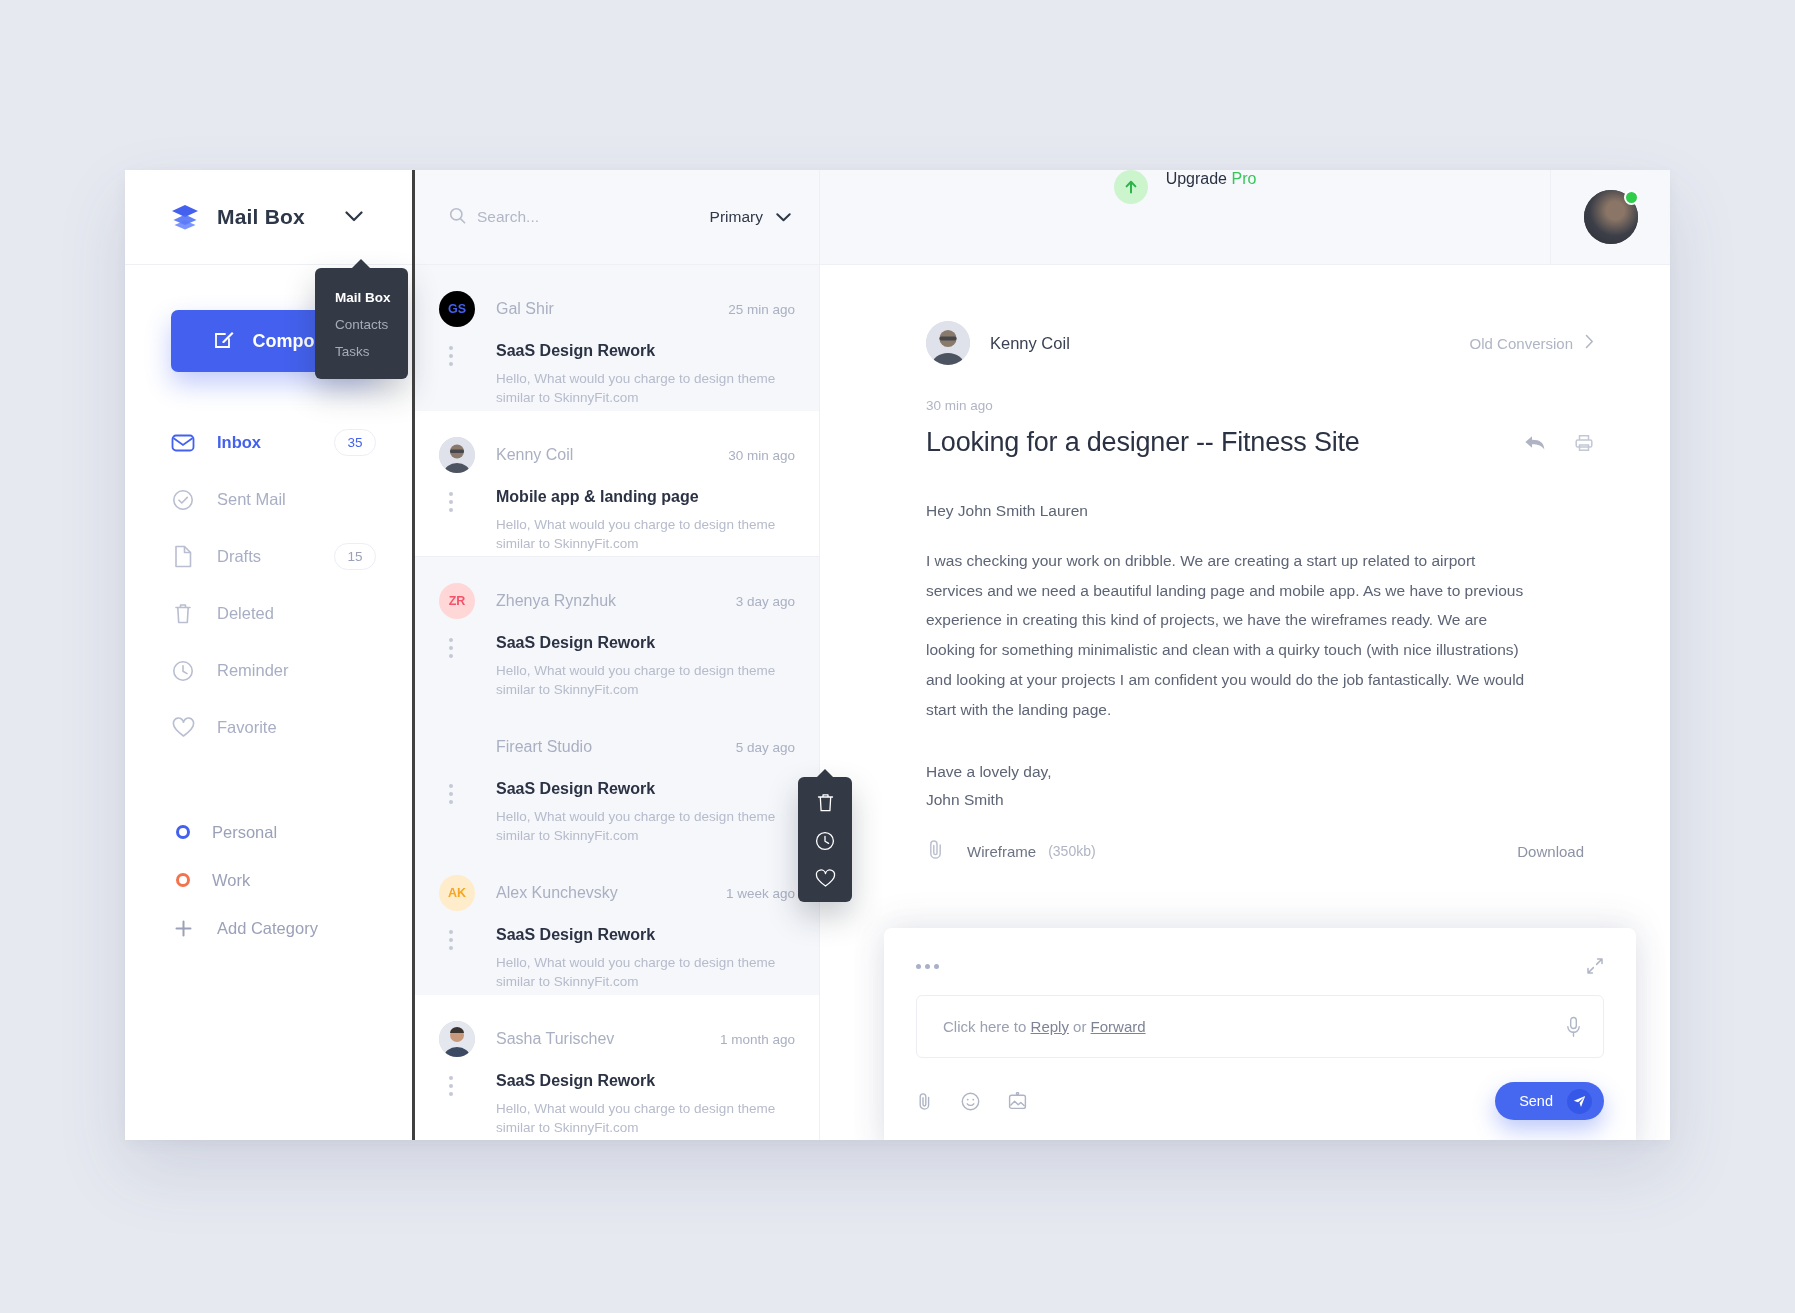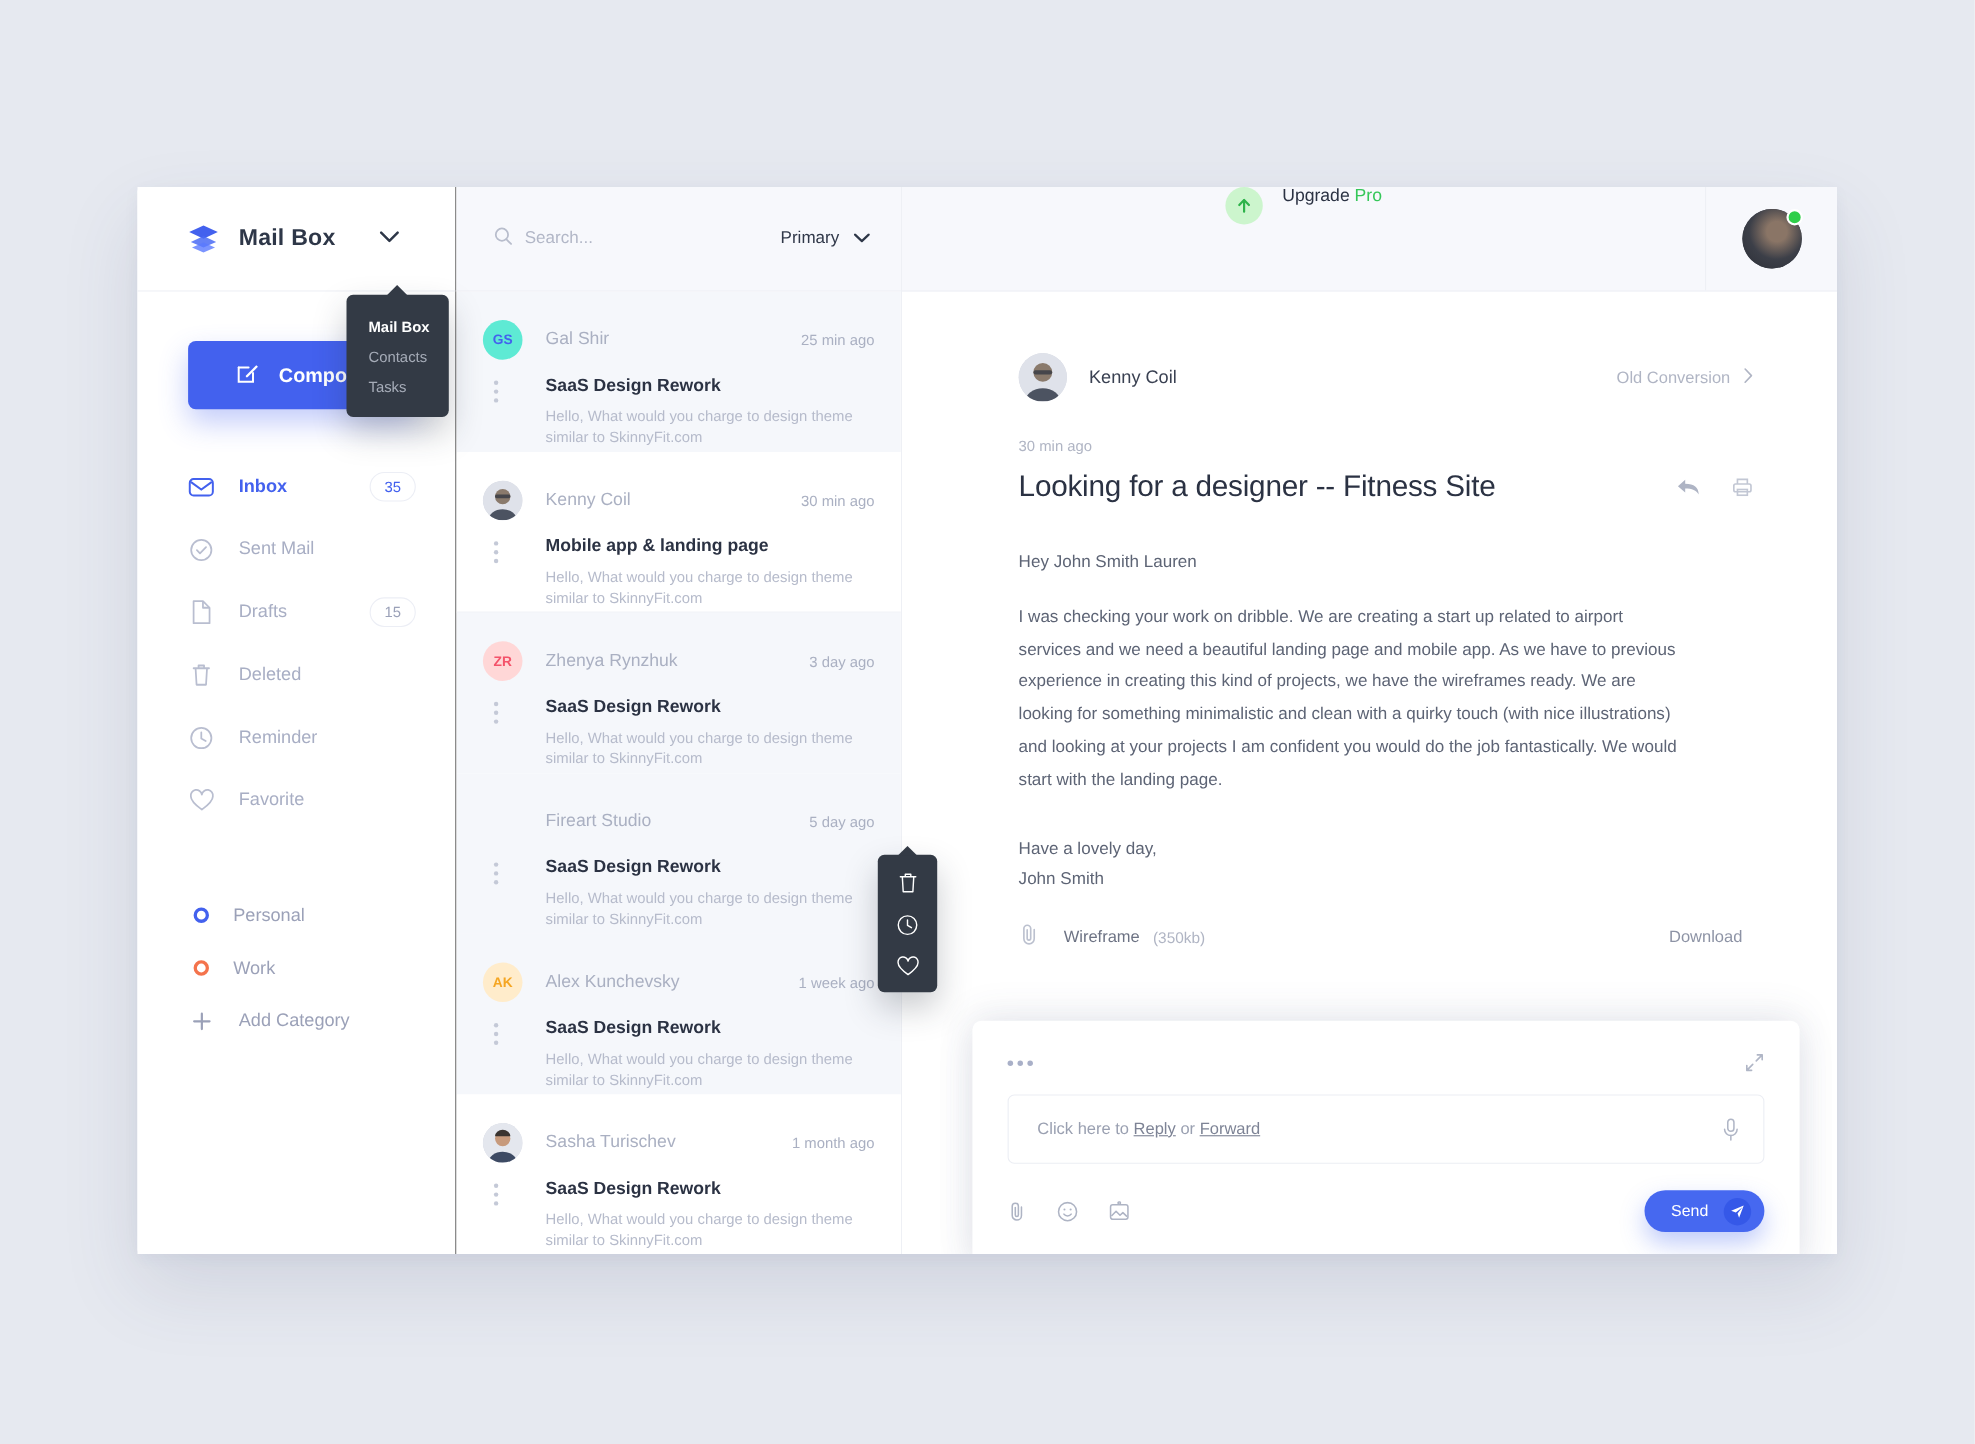--- a/index.html
+++ b/index.html
@@ -17,21 +17,21 @@
     border-radius: 4px;
     box-shadow: 0 30px 70px rgba(60,70,110,0.13), 0 4px 14px rgba(60,70,110,0.05);
     display: flex;
     overflow: visible;
   }
 
   
   .sidebar {
     width: 290px; flex: 0 0 290px;
     background: #fff;
-    border-right: 1px solid #404040;
+    border-right: 3px solid #404040;
     display: flex; flex-direction: column;
     position: relative;
   }
   .brand {
     height: 95px; flex: 0 0 95px;
     display: flex; align-items: center;
     padding: 0 0 0 46px;
     border-bottom: 1px solid #eef0f5;
     gap: 18px;
   }
@@ -430,21 +430,21 @@
               <path d="M1.3 1.3 L7.5 7.2 L13.7 1.3" stroke="#2e3748" stroke-width="2" fill="none" stroke-linecap="round" stroke-linejoin="round"></path>
             </svg>
         </span>
       </div>
     </div>
 
     <div class="list-body">
 
       <div class="mail-row sel">
         <div class="mail-top">
-          <span class="avatar" style="background:#5eead4;color:#4361ee">GS</span>
+          <span class="avatar" style="background:#000000;color:#4361ee">GS</span>
           <span class="mail-from">Gal Shir</span>
           <span class="mail-time">25 min ago</span>
         </div>
         <div class="mail-subj">SaaS Design Rework</div>
         <div class="mail-prev">Hello, What would you charge to design theme similar to SkinnyFit.com</div>
         <span class="kebab">
             <i></i>
             <i></i>
             <i></i>
           </span>

